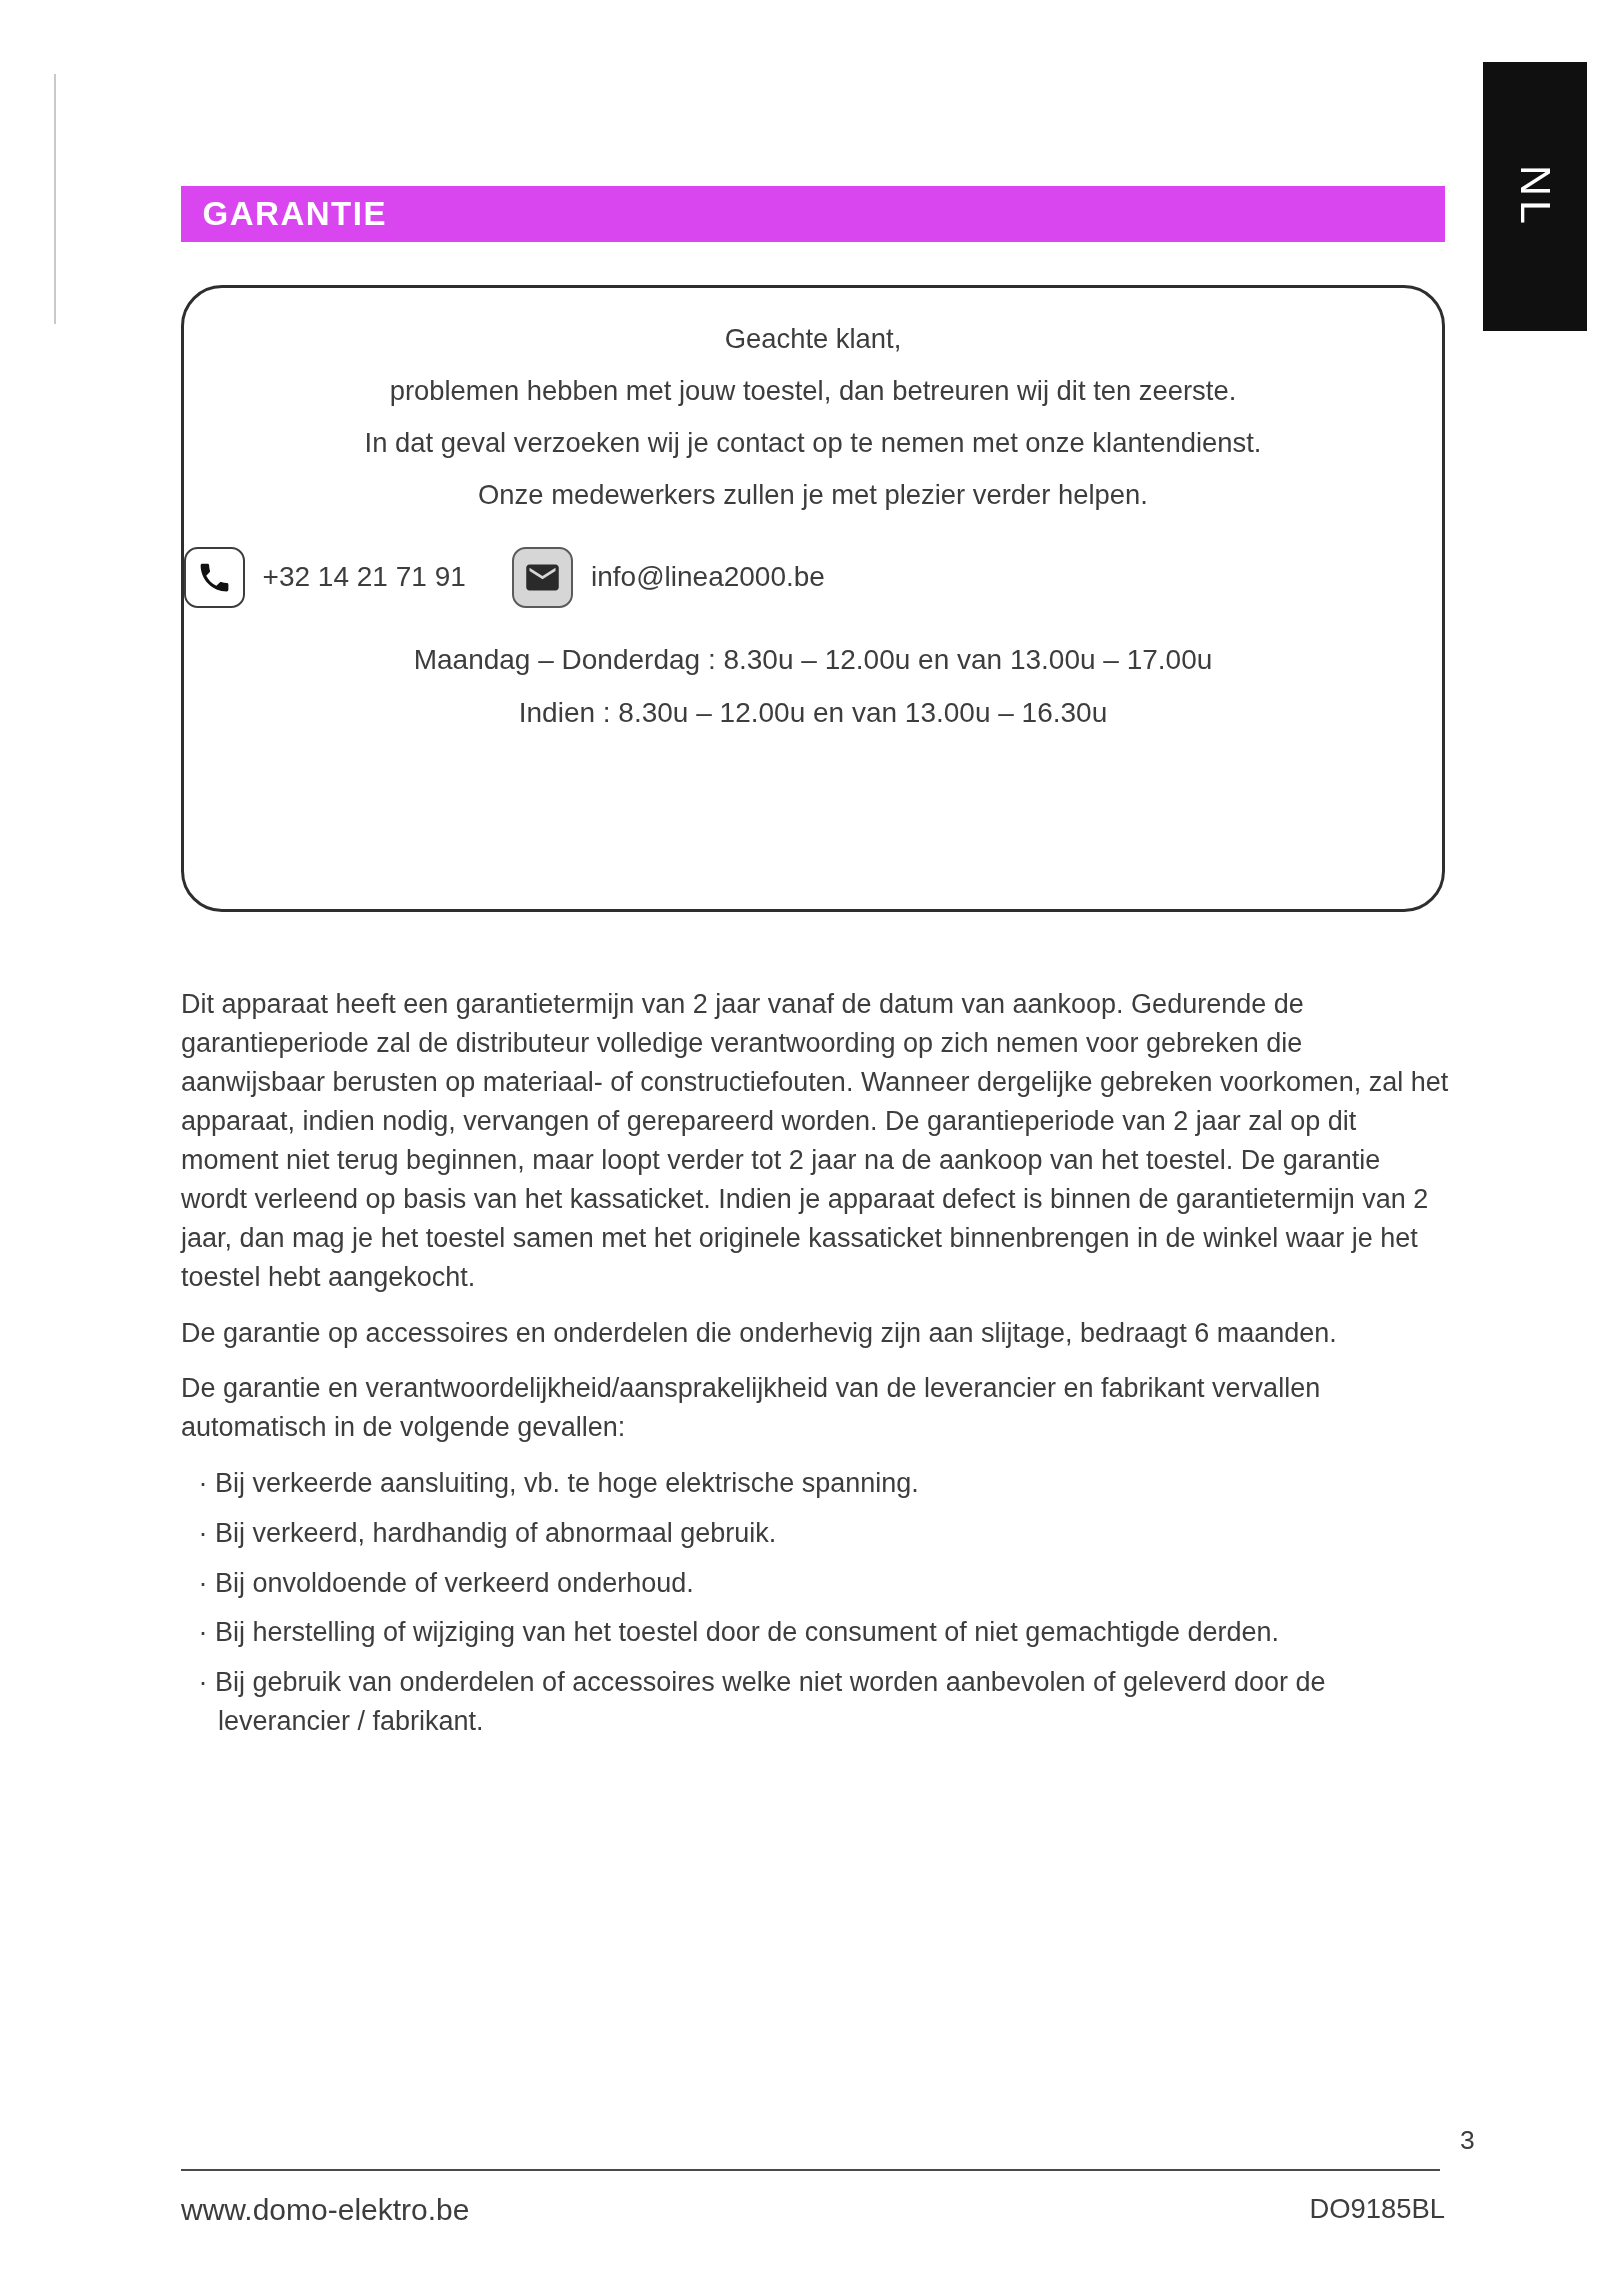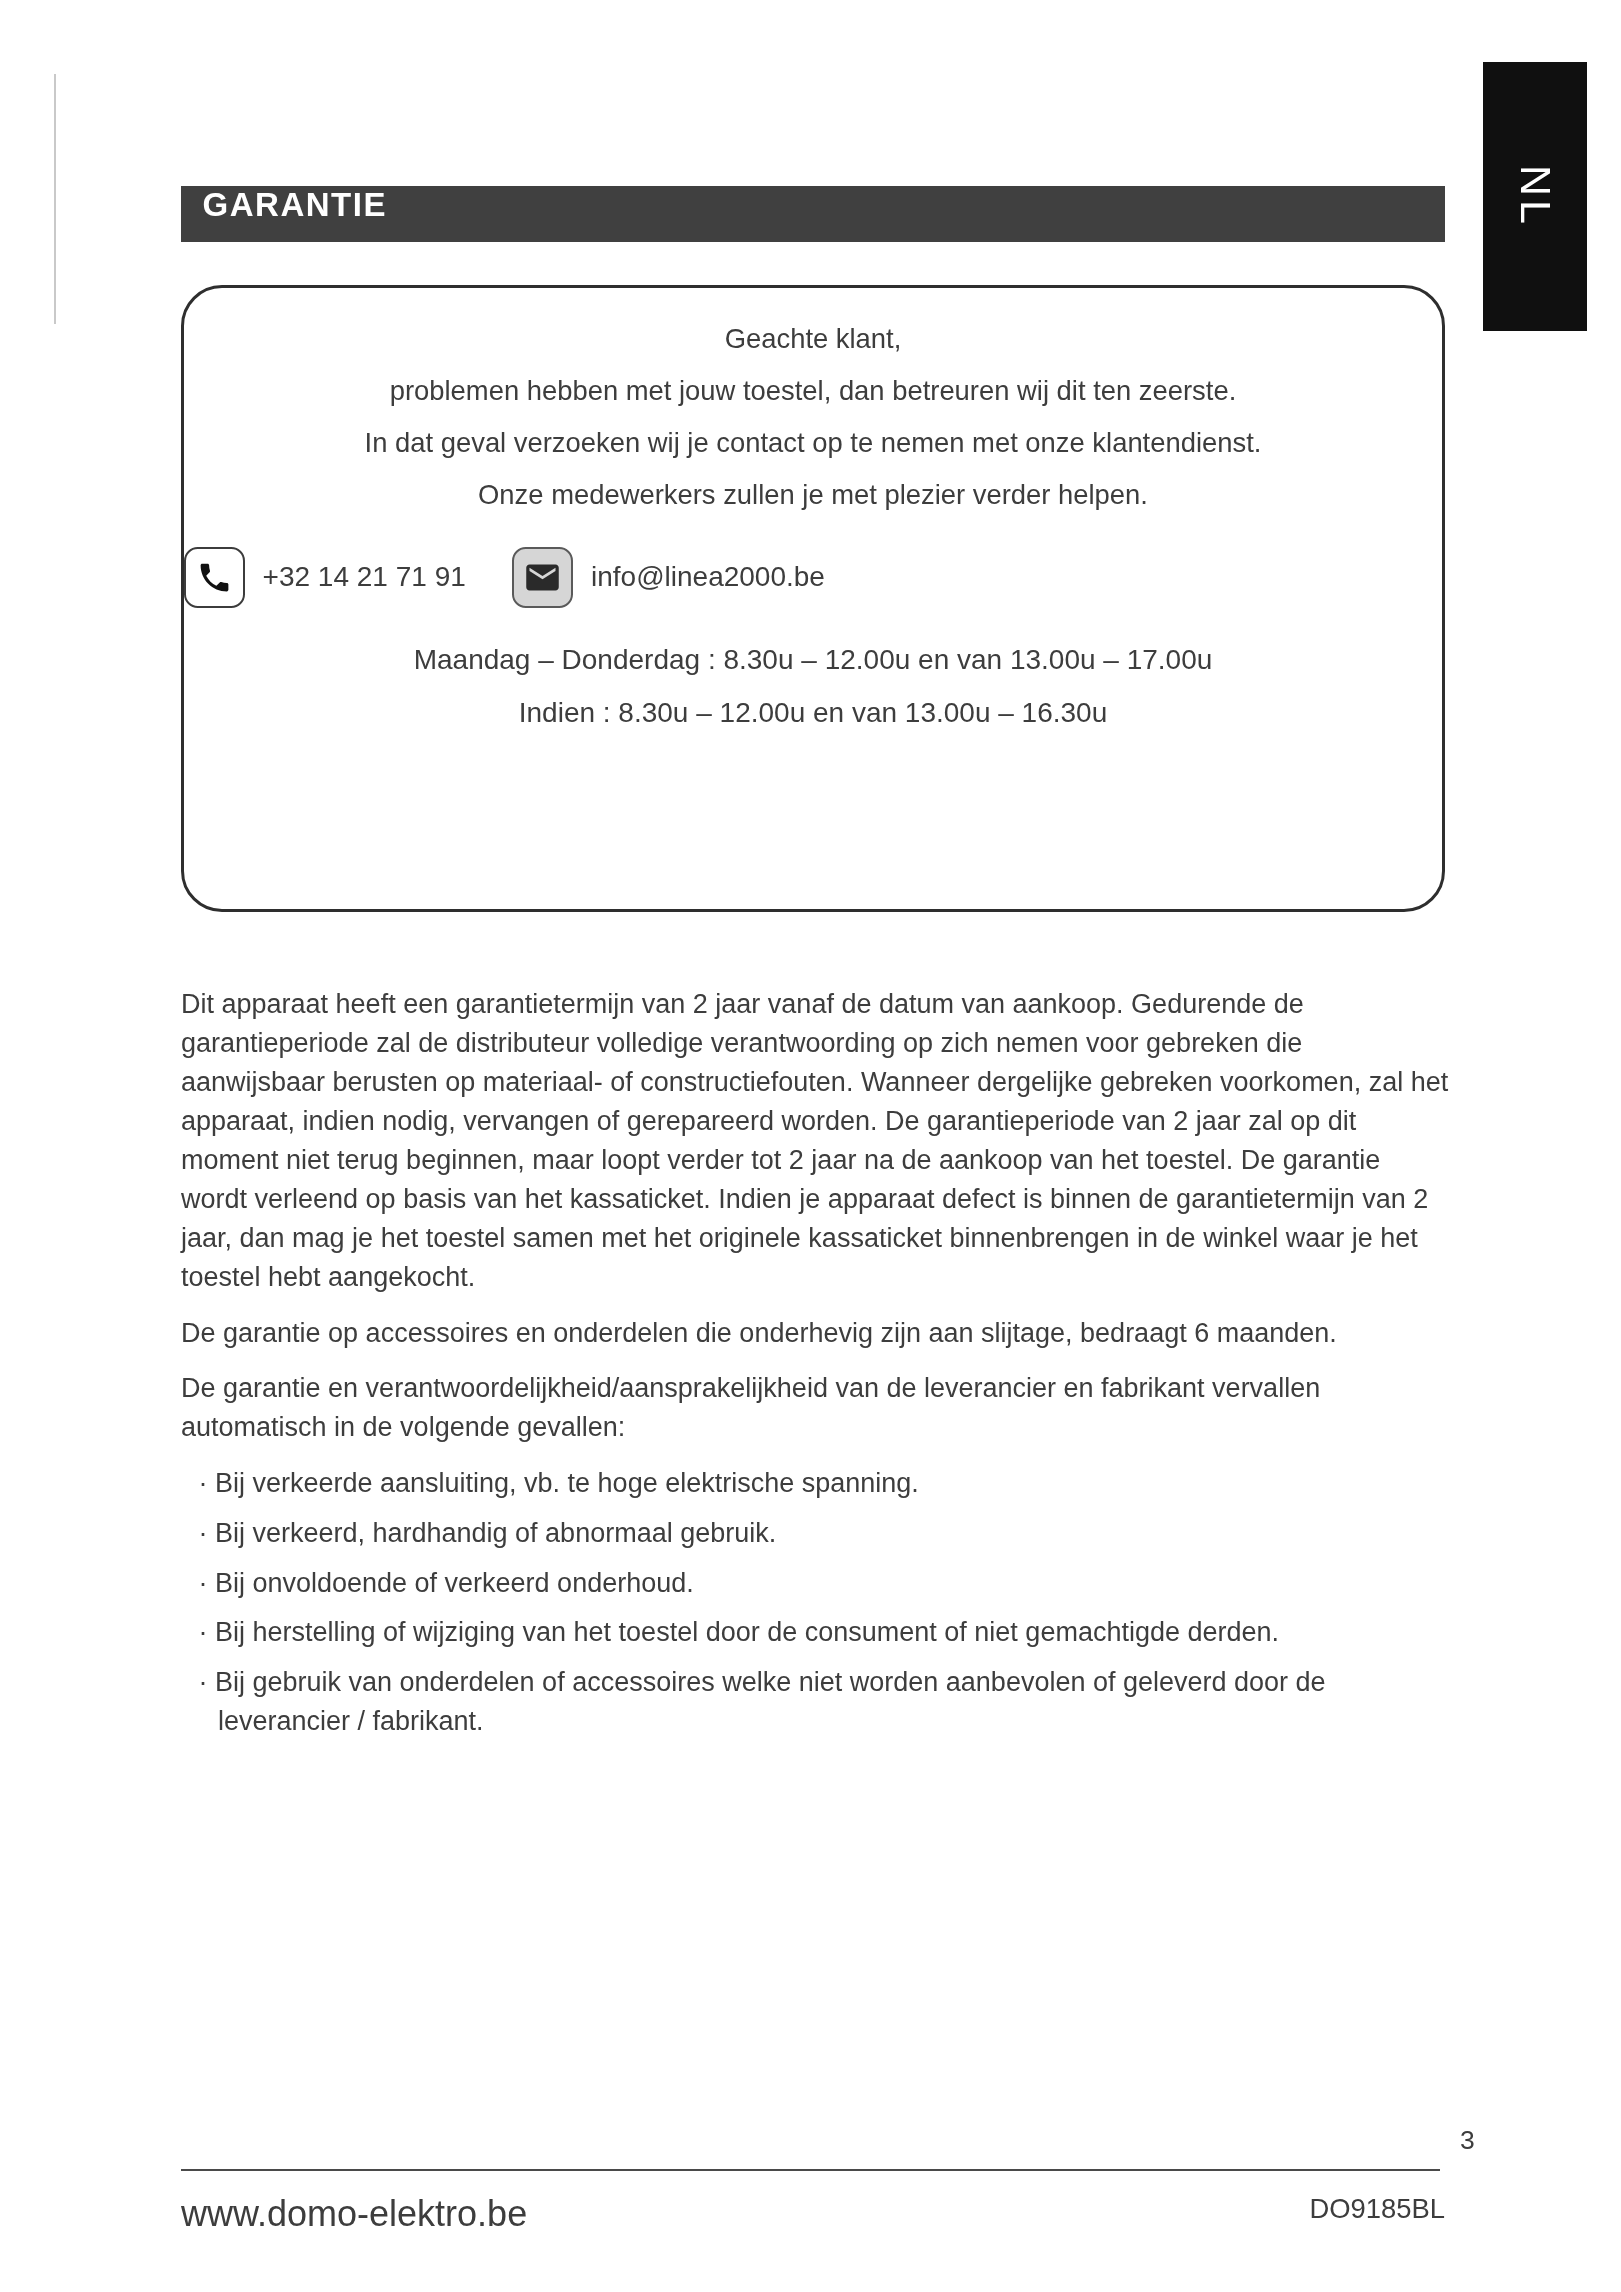--- a/index.html
+++ b/index.html
@@ -22,22 +22,22 @@
     width: 104px; height: 269px; background: #101010;
     color: #ffffff; display: flex; align-items: center; justify-content: center;
   }
   .lang-tab span {
     writing-mode: vertical-rl;
     font-size: 43px; letter-spacing: 3.9px;
   }
 
   .header-bar {
     position: absolute; left: 181px; top: 186px;
-    width: 1264px; height: 56px; background: #404040;
-    display: flex; align-items: flex-start;
+    width: 1264px; height: 56px; background: #d946ef;
+    display: flex; align-items: center;
     box-sizing: border-box; padding-left: 21.6px;
   }
   .header-bar h1 {
     margin: 0; color: #ffffff; font-size: 33px;
     font-weight: 700; letter-spacing: 1.5px;
   }
 
   .notice-box {
     position: absolute; left: 181px; top: 285px;
     width: 1264px; height: 627px; box-sizing: border-box;
@@ -74,21 +74,21 @@
   }
 
   .footer-rule {
     position: absolute; left: 181px; top: 2169px;
     width: 1259px; height: 2px; background: #4a4a4a;
   }
   .page-num {
     position: absolute; left: 1460px; top: 2125px; font-size: 26.5px;
   }
   .footer-left {
-    position: absolute; left: 181px; top: 2193px; font-size: 36px;
+    position: absolute; left: 181px; top: 2193px; font-size: 30px;
   }
   .footer-right {
     position: absolute; right: 176px; top: 2193px; font-size: 27.4px;
   }
 </style>
 </head>
 <body>
 
 <div class="page">
 

